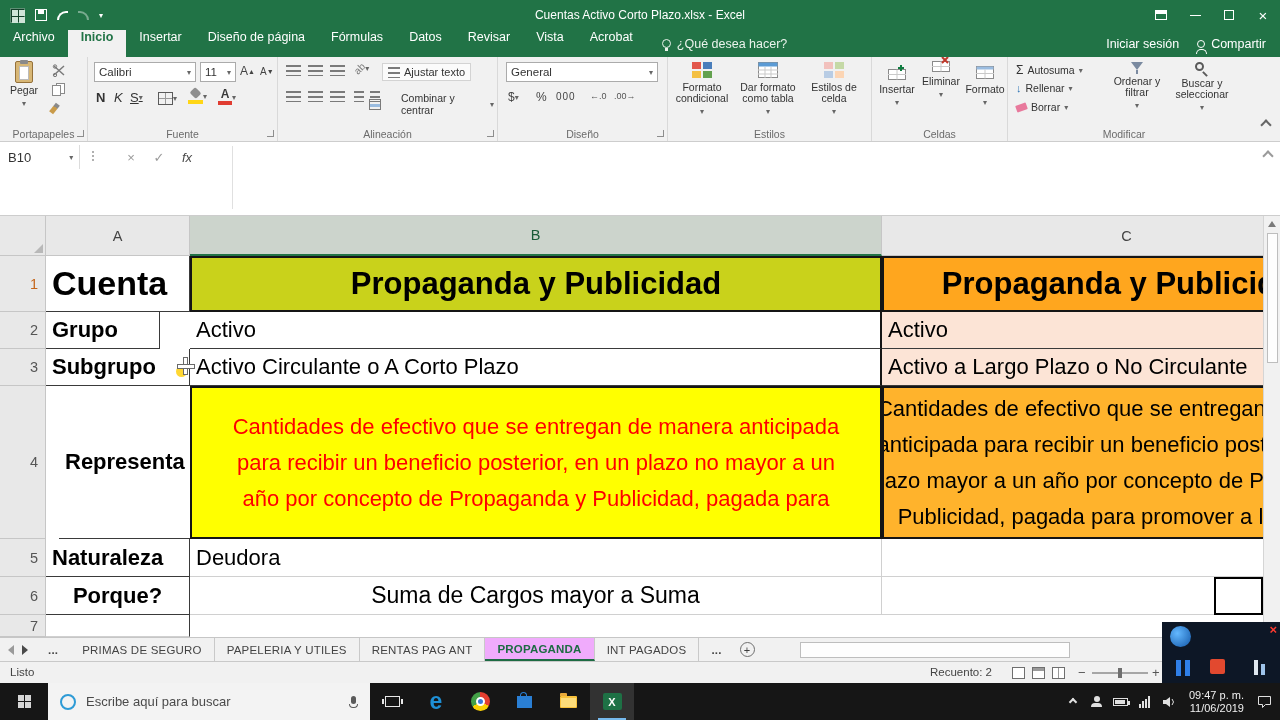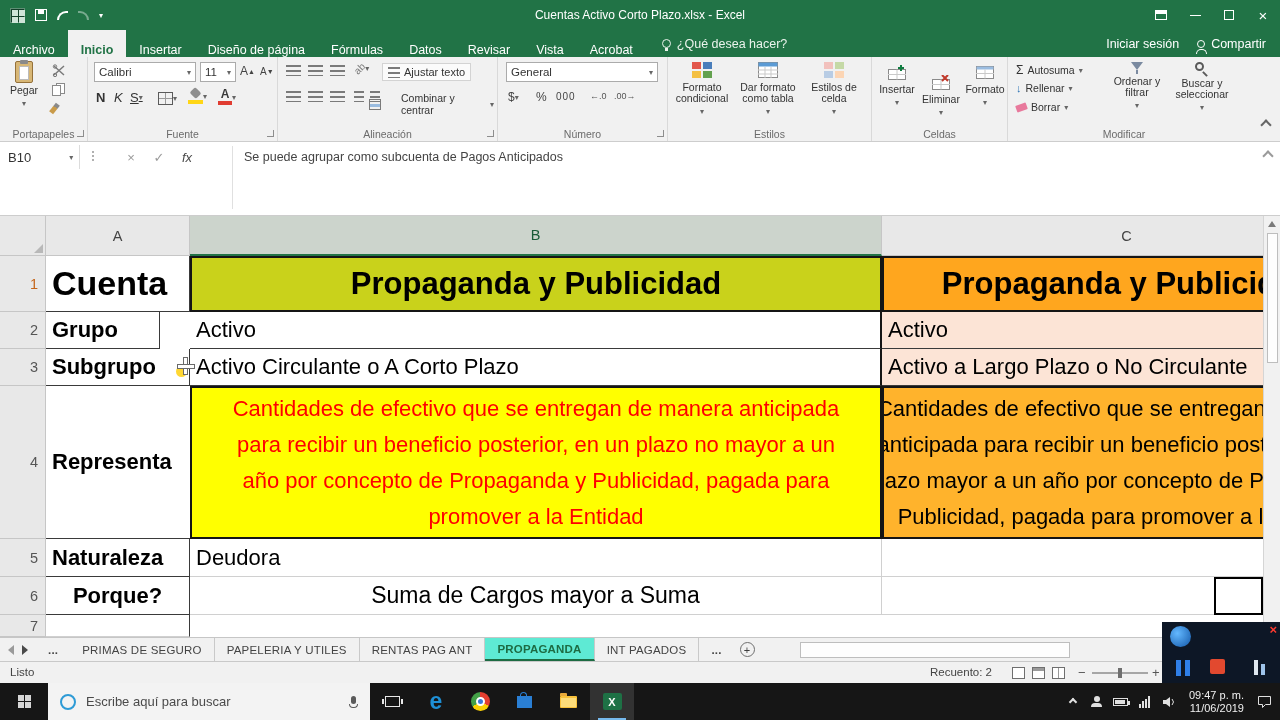--- a/index.html
+++ b/index.html
@@ -6,21 +6,21 @@
 html,body{width:1280px;height:720px}
 body{position:relative;overflow:hidden;background:#fff;font-family:"Liberation Sans",sans-serif}
 
 .titlebar{position:absolute;left:0;top:0;width:1280px;height:30px;background:#217346;display:flex;align-items:center;color:#fff}
 .qat{display:flex;align-items:center;gap:10px;padding-left:10px}
 .title-center{position:absolute;left:0;right:0;top:0;height:30px;display:flex;align-items:center;justify-content:center;font-size:12px;color:#fff;pointer-events:none}
 .winctrls{margin-left:auto;display:flex;height:30px}
 .winbtn{width:34px;height:30px;display:flex;align-items:center;justify-content:center;color:#fff}
 
 .tabrow{position:absolute;left:0;top:30px;width:1280px;height:27px;background:#217346;display:flex;align-items:stretch;color:#fff;font-size:12.5px}
-.rtab{display:flex;align-items:flex-end;padding:0 13px}
+.rtab{display:flex;align-items:flex-start;padding:0 13px}
 .rtab.active{background:#f1f1f1;color:#217346;font-weight:bold}
 .tellme{display:flex;align-items:center;gap:6px;margin-left:16px;color:#eaf3ec}
 .tabrow-right{margin-left:auto;display:flex;align-items:center;gap:18px;padding-right:14px}
 
 .ribbon{position:absolute;left:0;top:57px;width:1280px;height:85px;background:#f1f1f1;border-bottom:1px solid #cdcdcd;font-size:11px;color:#333}
 .g{position:absolute;top:0;height:84px;border-right:1px solid #d9d9d9}
 .glabel{position:absolute;bottom:1px;left:0;right:0;text-align:center;font-size:10.5px;color:#6b6b6b}
 .launch{position:absolute;right:3px;bottom:4px;width:7px;height:7px;border-right:1px solid #8d8d8d;border-bottom:1px solid #8d8d8d}
 .combo{background:#fff;border:1px solid #ababab;font-size:11.5px;color:#333;display:flex;align-items:center;justify-content:space-between;padding:0 4px;position:absolute;height:20px}
 .da{font-size:8px;color:#666}
@@ -44,21 +44,21 @@
 .hdrB{background:#c9d21b;border:2px solid #151515;font-size:31px;font-weight:bold;justify-content:center;padding-left:0}
 .hdrC{background:#ffa61e;border:2px solid #151515;font-size:31px;font-weight:bold;justify-content:center;padding-left:0}
 .peach{background:#fce4d6}
 .dkb{border-bottom:1px solid #3a3a3a}
 .wrapcell{flex-direction:column;justify-content:center;text-align:center;line-height:36px;padding-left:0}
 .wrapcell div{white-space:nowrap}
 .vsb{position:absolute;left:1263px;top:0;width:17px;height:421px;background:#f1f1f1;border-left:1px solid #d5d5d5}
 
 .tstrip{position:absolute;left:0;top:637px;width:1280px;height:24px;background:#f1f1f1;border-top:1px solid #c6c6c6;display:flex;align-items:stretch;font-size:11.5px;color:#444}
 .stab{display:flex;align-items:center;padding:0 12px;border-right:1px solid #c9c9c9;letter-spacing:.2px}
-.stab.active{background:#5eead4;color:#1d6b43;font-weight:bold;border-bottom:2px solid #1d6b43}
+.stab.active{background:#f0abfc;color:#1d6b43;font-weight:bold;border-bottom:2px solid #1d6b43}
 
 .sbar{position:absolute;left:0;top:661px;width:1280px;height:22px;background:#f1f1f1;border-top:1px solid #c9c9c9;font-size:11.5px;color:#444}
 .viewic{position:absolute;top:5px;width:13px;height:12px;border:1px solid #6f6f6f;background:#fff}
 
 .taskbar{position:absolute;left:0;top:683px;width:1280px;height:37px;background:#161616;display:flex;align-items:center}
 .tbslot{width:44px;height:37px;display:flex;align-items:center;justify-content:center;position:relative}
 .tray{margin-left:auto;display:flex;align-items:center;height:37px}
 .trayic{width:24px;height:37px;display:flex;align-items:center;justify-content:center}
 .clock{color:#f0f0f0;font-size:11px;text-align:right;line-height:13px;padding:0 8px}
 
@@ -273,21 +273,21 @@
         <span class="da">▾</span>
       </div>
     <div class="ic" style="left:38px;top:33px;font-size:12px;color:#444">
         <span>%</span>
       </div>
     <div class="ic" style="left:58px;top:34px;font-size:10px;color:#444;letter-spacing:1px">
         <span>000</span>
       </div>
     <div class="ic" style="left:92px;top:34px;font-size:9px;color:#555">←.0</div>
     <div class="ic" style="left:116px;top:34px;font-size:9px;color:#555">.00→</div>
-    <div class="glabel">Número</div>
+    <div class="glabel">Diseño</div>
     <div class="launch"></div>
   </div>
 
   <div class="g" style="left:668px;width:204px">
     <div class="bigbtn" style="left:2px;top:5px;width:64px">
       <span><svg width="20" height="16">
             <rect width="9" height="7" fill="#e2574c"></rect>
             <rect x="11" width="9" height="7" fill="#4a7ebb"></rect>
             <rect y="9" width="9" height="7" fill="#f4c042"></rect>
             <rect x="11" y="9" width="9" height="7" fill="#63a14e"></rect>
@@ -324,21 +324,21 @@
     <div class="bigbtn" style="left:4px;top:8px;width:42px">
       <span><svg width="18" height="15">
             <rect x="0.5" y="4.5" width="17" height="10" fill="#fff" stroke="#8a8a8a"></rect>
             <line y1="9.5" x2="18" y2="9.5" stroke="#c9c9c9"></line>
             <line x1="9" y1="4.5" x2="9" y2="14.5" stroke="#c9c9c9"></line>
             <path d="M13 0 v6 M10 3 h6" stroke="#107c41" stroke-width="2"></path>
           </svg></span>
       <span>Insertar</span>
         <span class="da">▾</span>
     </div>
-    <div class="bigbtn" style="left:48px;top:18px;width:42px">
+    <div class="bigbtn" style="left:48px;top:0;width:42px">
       <span><svg width="18" height="15">
             <rect x="0.5" y="4.5" width="17" height="10" fill="#fff" stroke="#8a8a8a"></rect>
             <line y1="9.5" x2="18" y2="9.5" stroke="#c9c9c9"></line>
             <line x1="9" y1="4.5" x2="9" y2="14.5" stroke="#c9c9c9"></line>
             <path d="M10 0 l6 6 M16 0 l-6 6" stroke="#c0392b" stroke-width="2"></path>
           </svg></span>
       <span>Eliminar</span>
         <span class="da">▾</span>
     </div>
     <div class="bigbtn" style="left:92px;top:8px;width:42px">
@@ -403,21 +403,20 @@
       <i style="width:2px;height:2px;background:#b0b0b0"></i>
       <i style="width:2px;height:2px;background:#b0b0b0"></i>
       <i style="width:2px;height:2px;background:#b0b0b0"></i>
     </div>
   <div class="fxbtn" style="left:120px">×</div>
   <div class="fxbtn" style="left:148px">✓</div>
   <div class="fxbtn" style="left:176px;color:#4a4a4a;font-style:italic">
       <span>fx</span>
     </div>
   <div style="position:absolute;left:232px;top:4px;bottom:6px;width:1px;background:#e0e0e0"></div>
-  <div class="fcontent">Se puede agrupar como subcuenta de Pagos Anticipados</div>
   <div style="position:absolute;left:1264px;top:10px">
       <div class="chevup" style="border-color:#9a9a9a"></div>
     </div>
 </div>
 
 <div class="grid">
 
   <div class="hcell" style="left:0;top:0;width:46px;height:40px">
     <i style="position:absolute;right:2px;bottom:2px;width:0;height:0;border-left:9px solid transparent;border-bottom:9px solid #b8b8b8"></i>
   </div>
@@ -458,26 +457,25 @@
   <div class="cell hdrC" style="left:882px;top:40px;width:490px;height:56px">Propaganda y Publicidad</div>
 
   <div class="cell lblc" style="left:46px;top:96px;width:114px;height:37px">Grupo</div>
   <div class="cell dkb" style="left:190px;top:96px;width:692px;height:37px;border-right:2px solid #151515">Activo</div>
   <div class="cell peach dkb" style="left:882px;top:96px;width:490px;height:37px">Activo</div>
 
   <div class="cell dkb" style="left:190px;top:133px;width:692px;height:37px;border-right:2px solid #151515">Activo Circulante o A Corto Plazo</div>
   <div class="cell lblc" style="left:46px;top:133px;width:144px;height:37px">Subgrupo</div>
   <div class="cell peach dkb" style="left:882px;top:133px;width:490px;height:37px">Activo a Largo Plazo o No Circulante</div>
 
-  <div class="cell lblc" style="left:46px;top:170px;width:160px;height:153px">Representa</div>
+  <div class="cell lblc" style="left:59px;top:170px;width:160px;height:153px">Representa</div>
   <div class="cell wrapcell" style="left:190px;top:170px;width:692px;height:153px;background:#ffff00;color:#fe0000;border:2px solid #151515">
     <div>Cantidades de efectivo que se entregan de manera anticipada</div>
       <div>para recibir un beneficio posterior, en un plazo no mayor a un</div>
       <div>año por concepto de Propaganda y Publicidad, pagada para</div>
-      <div>promover a la Entidad</div>
   </div>
   <div class="cell wrapcell" style="left:882px;top:170px;width:490px;height:153px;background:#ffb32c;border:2px solid #151515">
     <div>Cantidades de efectivo que se entregan de manera</div>
       <div>anticipada para recibir un beneficio posterior, en un</div>
       <div>plazo mayor a un año por concepto de Propaganda y</div>
       <div>Publicidad, pagada para promover a la Entidad</div>
   </div>
 
   <div class="cell lblc" style="left:46px;top:323px;width:144px;height:38px">Naturaleza</div>
   <div class="cell" style="left:190px;top:323px;width:692px;height:38px">Deudora</div>

